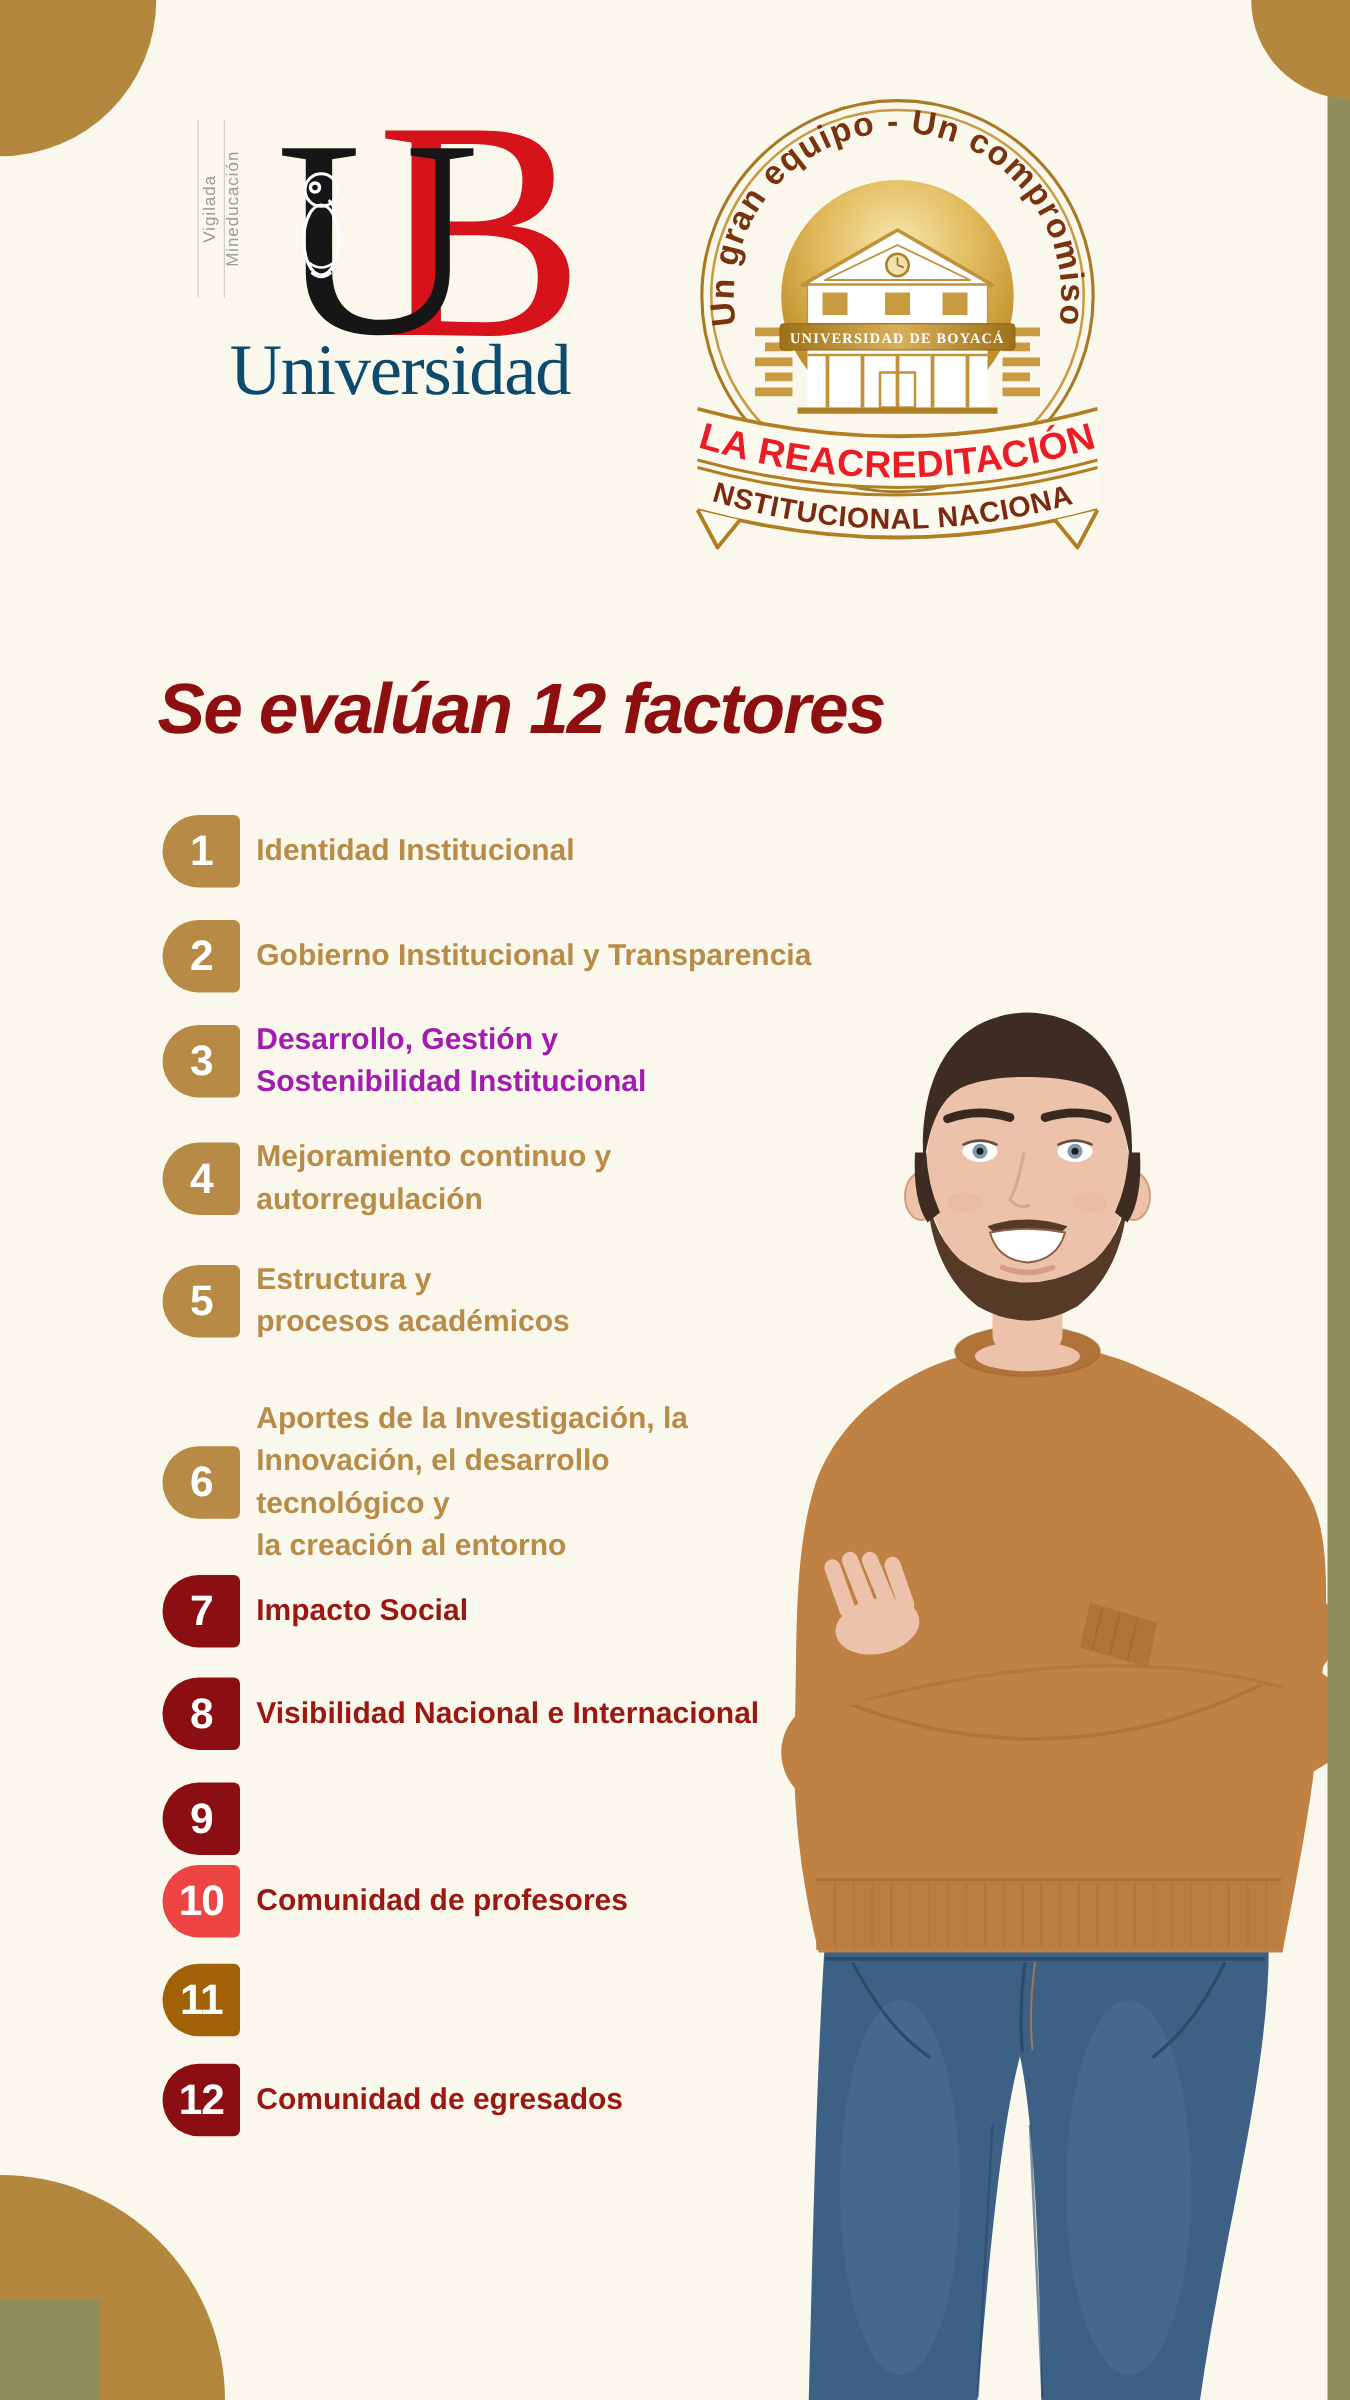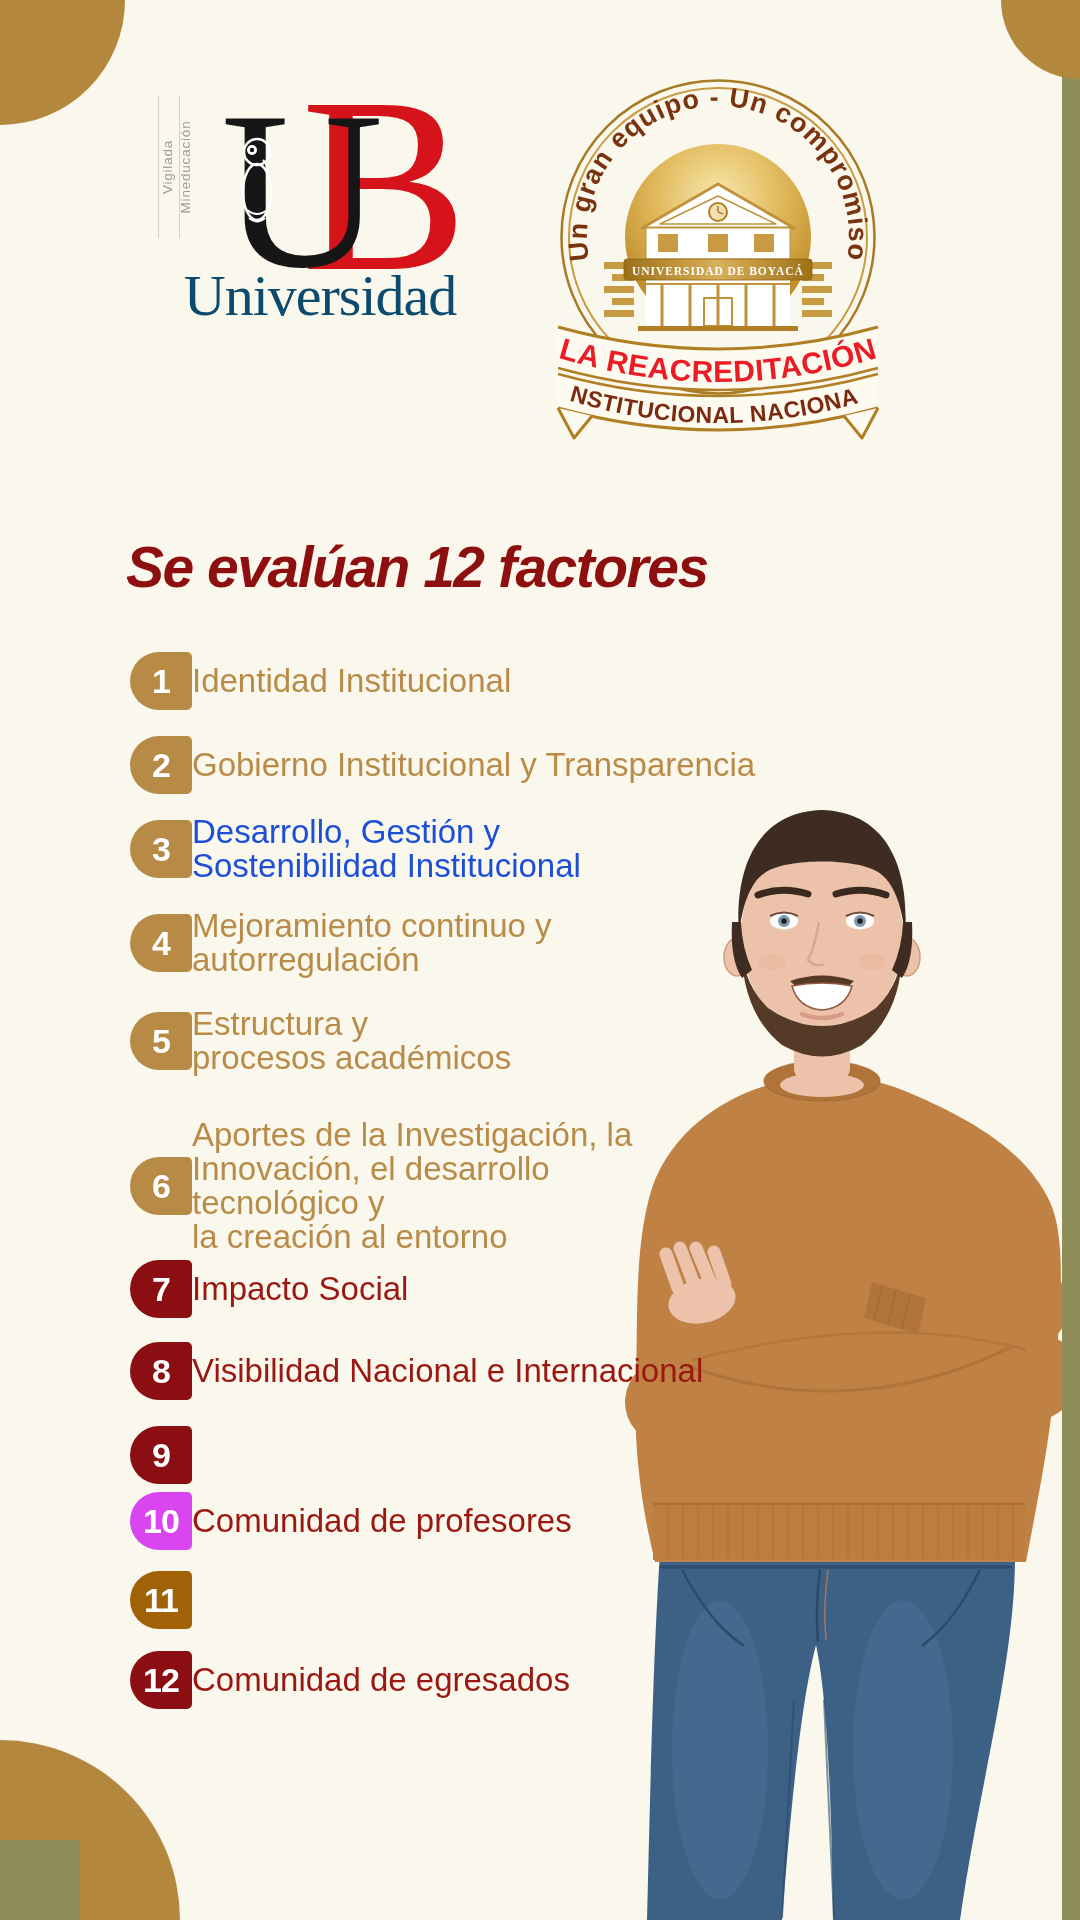--- a/index.html
+++ b/index.html
@@ -31,21 +31,21 @@
   .seal{position:absolute;left:540px;top:72px;z-index:1;}
 
   
   .title{position:absolute;left:126px;top:534px;font-size:57px;font-weight:bold;font-style:italic;
     letter-spacing:-1.5px;color:#8E0F10;}
 
   
   .factor-row{position:absolute;display:flex;align-items:center;height:58px;left:130px;z-index:4;}
   .badge{flex:none;width:62px;height:58px;border-radius:29px 5px 5px 29px;display:flex;align-items:center;justify-content:center;}
   .badge .num{color:#FFFFFF;font-size:34px;font-weight:bold;letter-spacing:-1px;}
-  .flabel{font-size:33px;line-height:34px;font-weight:normal;white-space:pre-line;}
+  .flabel{margin-left:13px;font-size:24px;line-height:34px;font-weight:bold;white-space:pre-line;}
 
   .man{position:absolute;left:420px;top:660px;z-index:1;}
 </style>
 </head>
 <body>
 
 <div class="poster">
 
   <div class="corner-tl"></div>
   <div class="corner-bl"></div>
@@ -161,21 +161,21 @@
       <div class="factor-row" style="top: 736px;">
       <span class="badge" style="background: rgb(183, 139, 70);">
         <span class="num">2</span>
       </span>
       <span class="flabel" style="color: rgb(185, 139, 73);">Gobierno Institucional y Transparencia</span>
     </div>
       <div class="factor-row" style="top: 820px;">
       <span class="badge" style="background: rgb(183, 139, 70);">
         <span class="num">3</span>
       </span>
-      <span class="flabel" style="color: #1d4ed8;">Desarrollo, Gestión y
+      <span class="flabel" style="color: #a21caf;">Desarrollo, Gestión y
 Sostenibilidad Institucional</span>
     </div>
       <div class="factor-row" style="top: 914px;">
       <span class="badge" style="background: rgb(183, 139, 70);">
         <span class="num">4</span>
       </span>
       <span class="flabel" style="color: rgb(185, 139, 73);">Mejoramiento continuo y
 autorregulación</span>
     </div>
       <div class="factor-row" style="top: 1012px;">
@@ -205,21 +205,21 @@
         <span class="num">8</span>
       </span>
       <span class="flabel" style="color: rgb(154, 23, 18);">Visibilidad Nacional e Internacional</span>
     </div>
       <div class="factor-row" style="top: 1426px;">
       <span class="badge" style="background: rgb(139, 15, 18);">
         <span class="num">9</span>
       </span>
     </div>
       <div class="factor-row" style="top: 1492px;">
-      <span class="badge" style="background: #d946ef;">
+      <span class="badge" style="background: #ef4444;">
         <span class="num">10</span>
       </span>
       <span class="flabel" style="color: rgb(154, 23, 18);">Comunidad de profesores</span>
     </div>
       <div class="factor-row" style="top: 1571px;">
       <span class="badge" style="background: #a16207;">
         <span class="num">11</span>
       </span>
     </div>
       <div class="factor-row" style="top: 1651px;">

